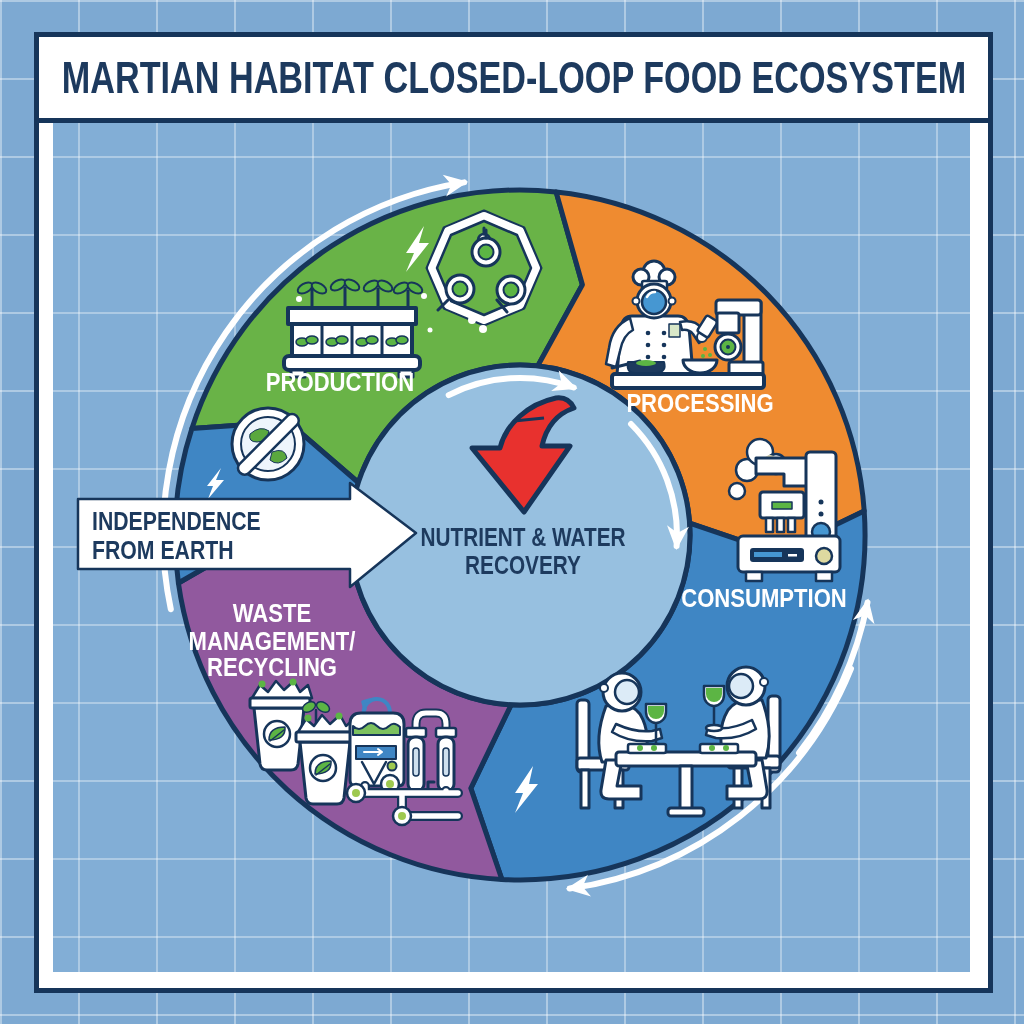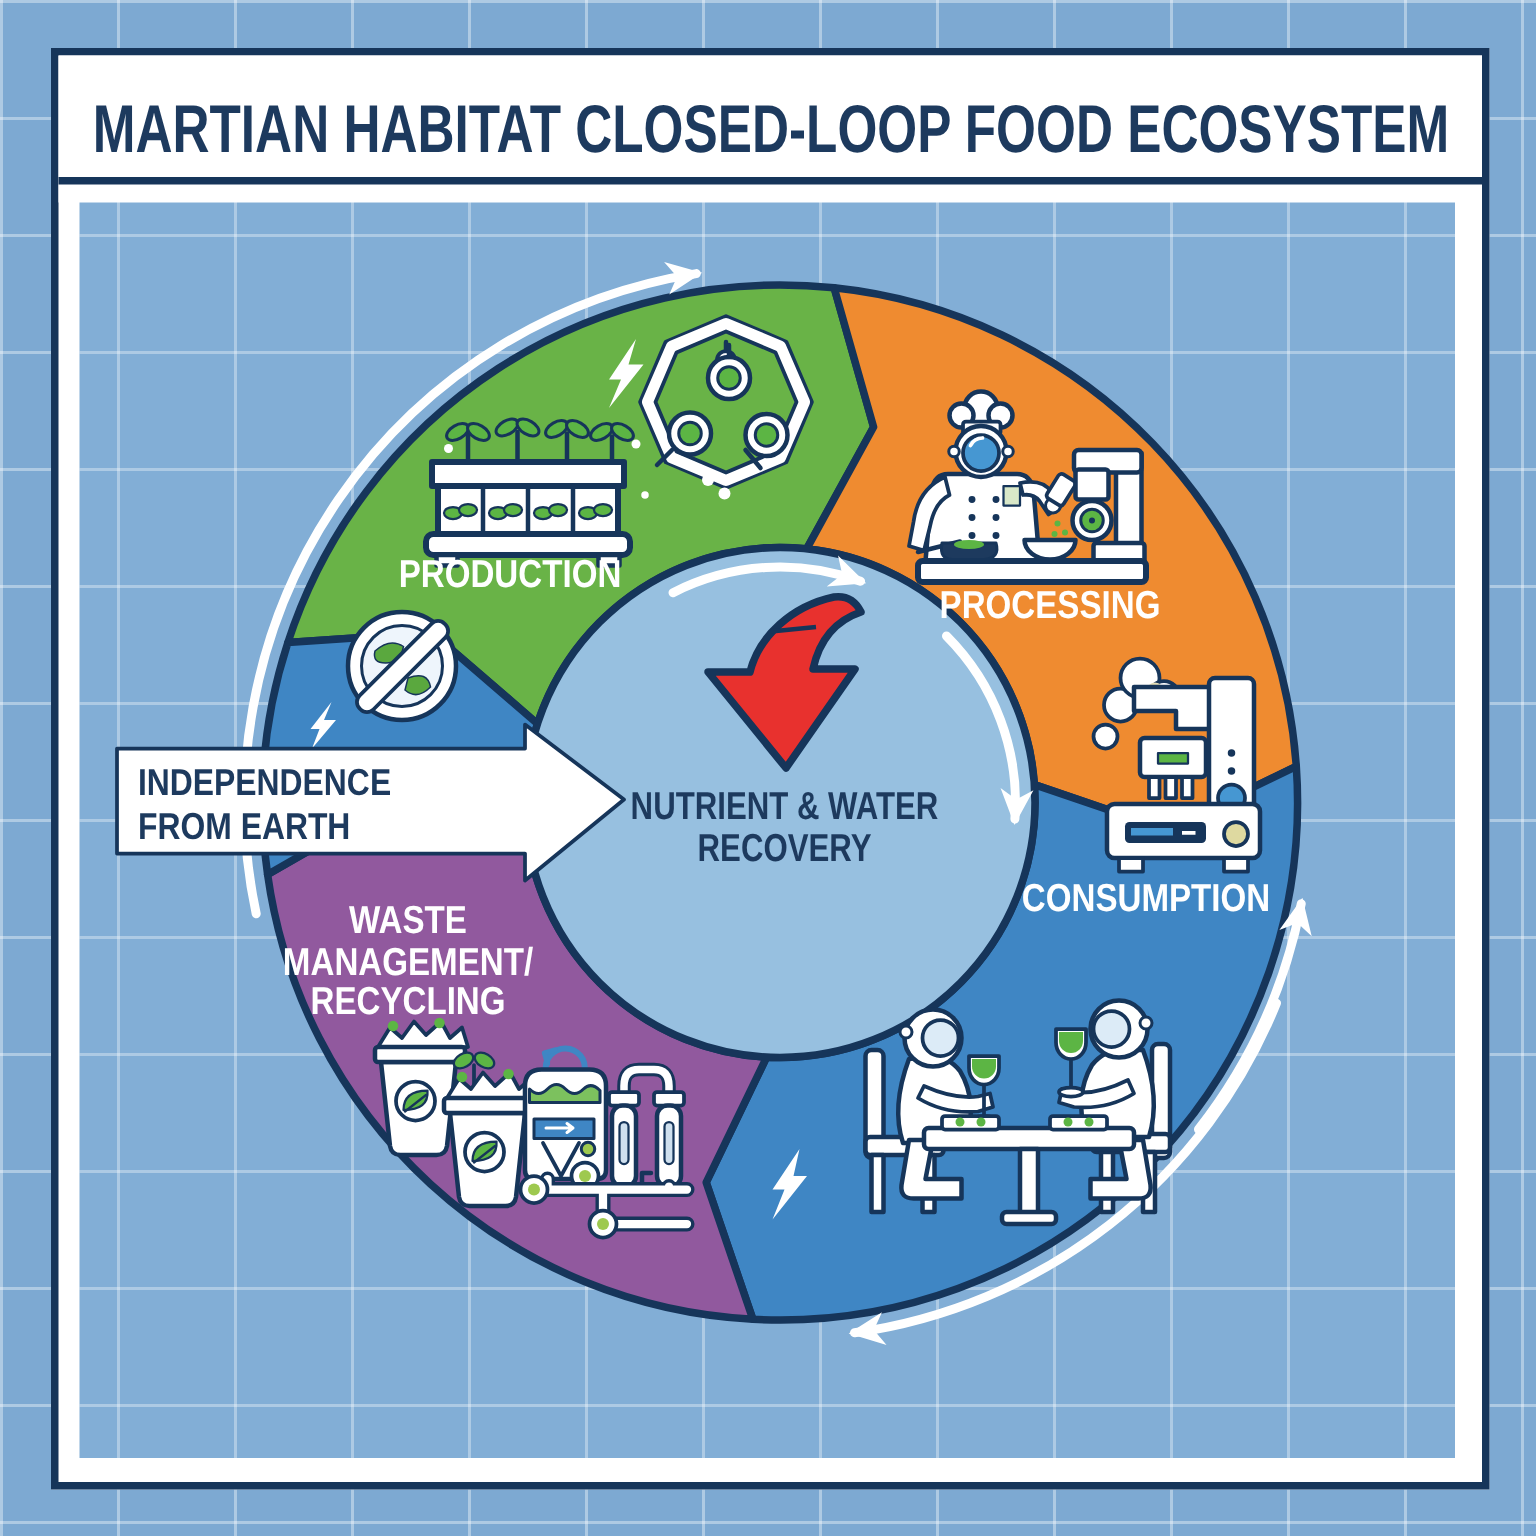--- a/index.html
+++ b/index.html
@@ -4,21 +4,21 @@
 <style>
   html,body{margin:0;padding:0;}
   body{width:1024px;height:1024px;position:relative;overflow:hidden;
        font-family:"Liberation Sans",sans-serif;
        background-color:#7da9d2;
        background-image:linear-gradient(rgba(255,255,255,.38) 2px,transparent 2px),
                         linear-gradient(90deg,rgba(255,255,255,.38) 2px,transparent 2px);
        background-size:78px 78px;}
   .frame{position:absolute;left:34px;top:32px;right:31px;bottom:31px;
          background:#ffffff;border:5px solid #16355a;z-index:1;}
-  .banner{position:absolute;left:39px;top:37px;right:36px;height:98px;background:#ffffff;
+  .banner{position:absolute;left:39px;top:37px;right:36px;height:81px;background:#ffffff;
           display:flex;align-items:center;justify-content:center;z-index:3;}
   .banner h1{margin:0;font-size:45px;font-weight:bold;color:#1d3a5e;white-space:nowrap;
              transform:scaleX(0.76);letter-spacing:0px;}
   .banner-line{position:absolute;left:39px;right:36px;top:118px;height:5px;background:#16355a;z-index:3;}
   .content{position:absolute;left:53px;top:123px;width:917px;height:849px;z-index:2;
        background-color:#82aed6;
        background-image:linear-gradient(rgba(255,255,255,.34) 2px,transparent 2px),
                         linear-gradient(90deg,rgba(255,255,255,.34) 2px,transparent 2px);
        background-size:78px 78px;background-position:-53px -123px;}
   svg{display:block;}

